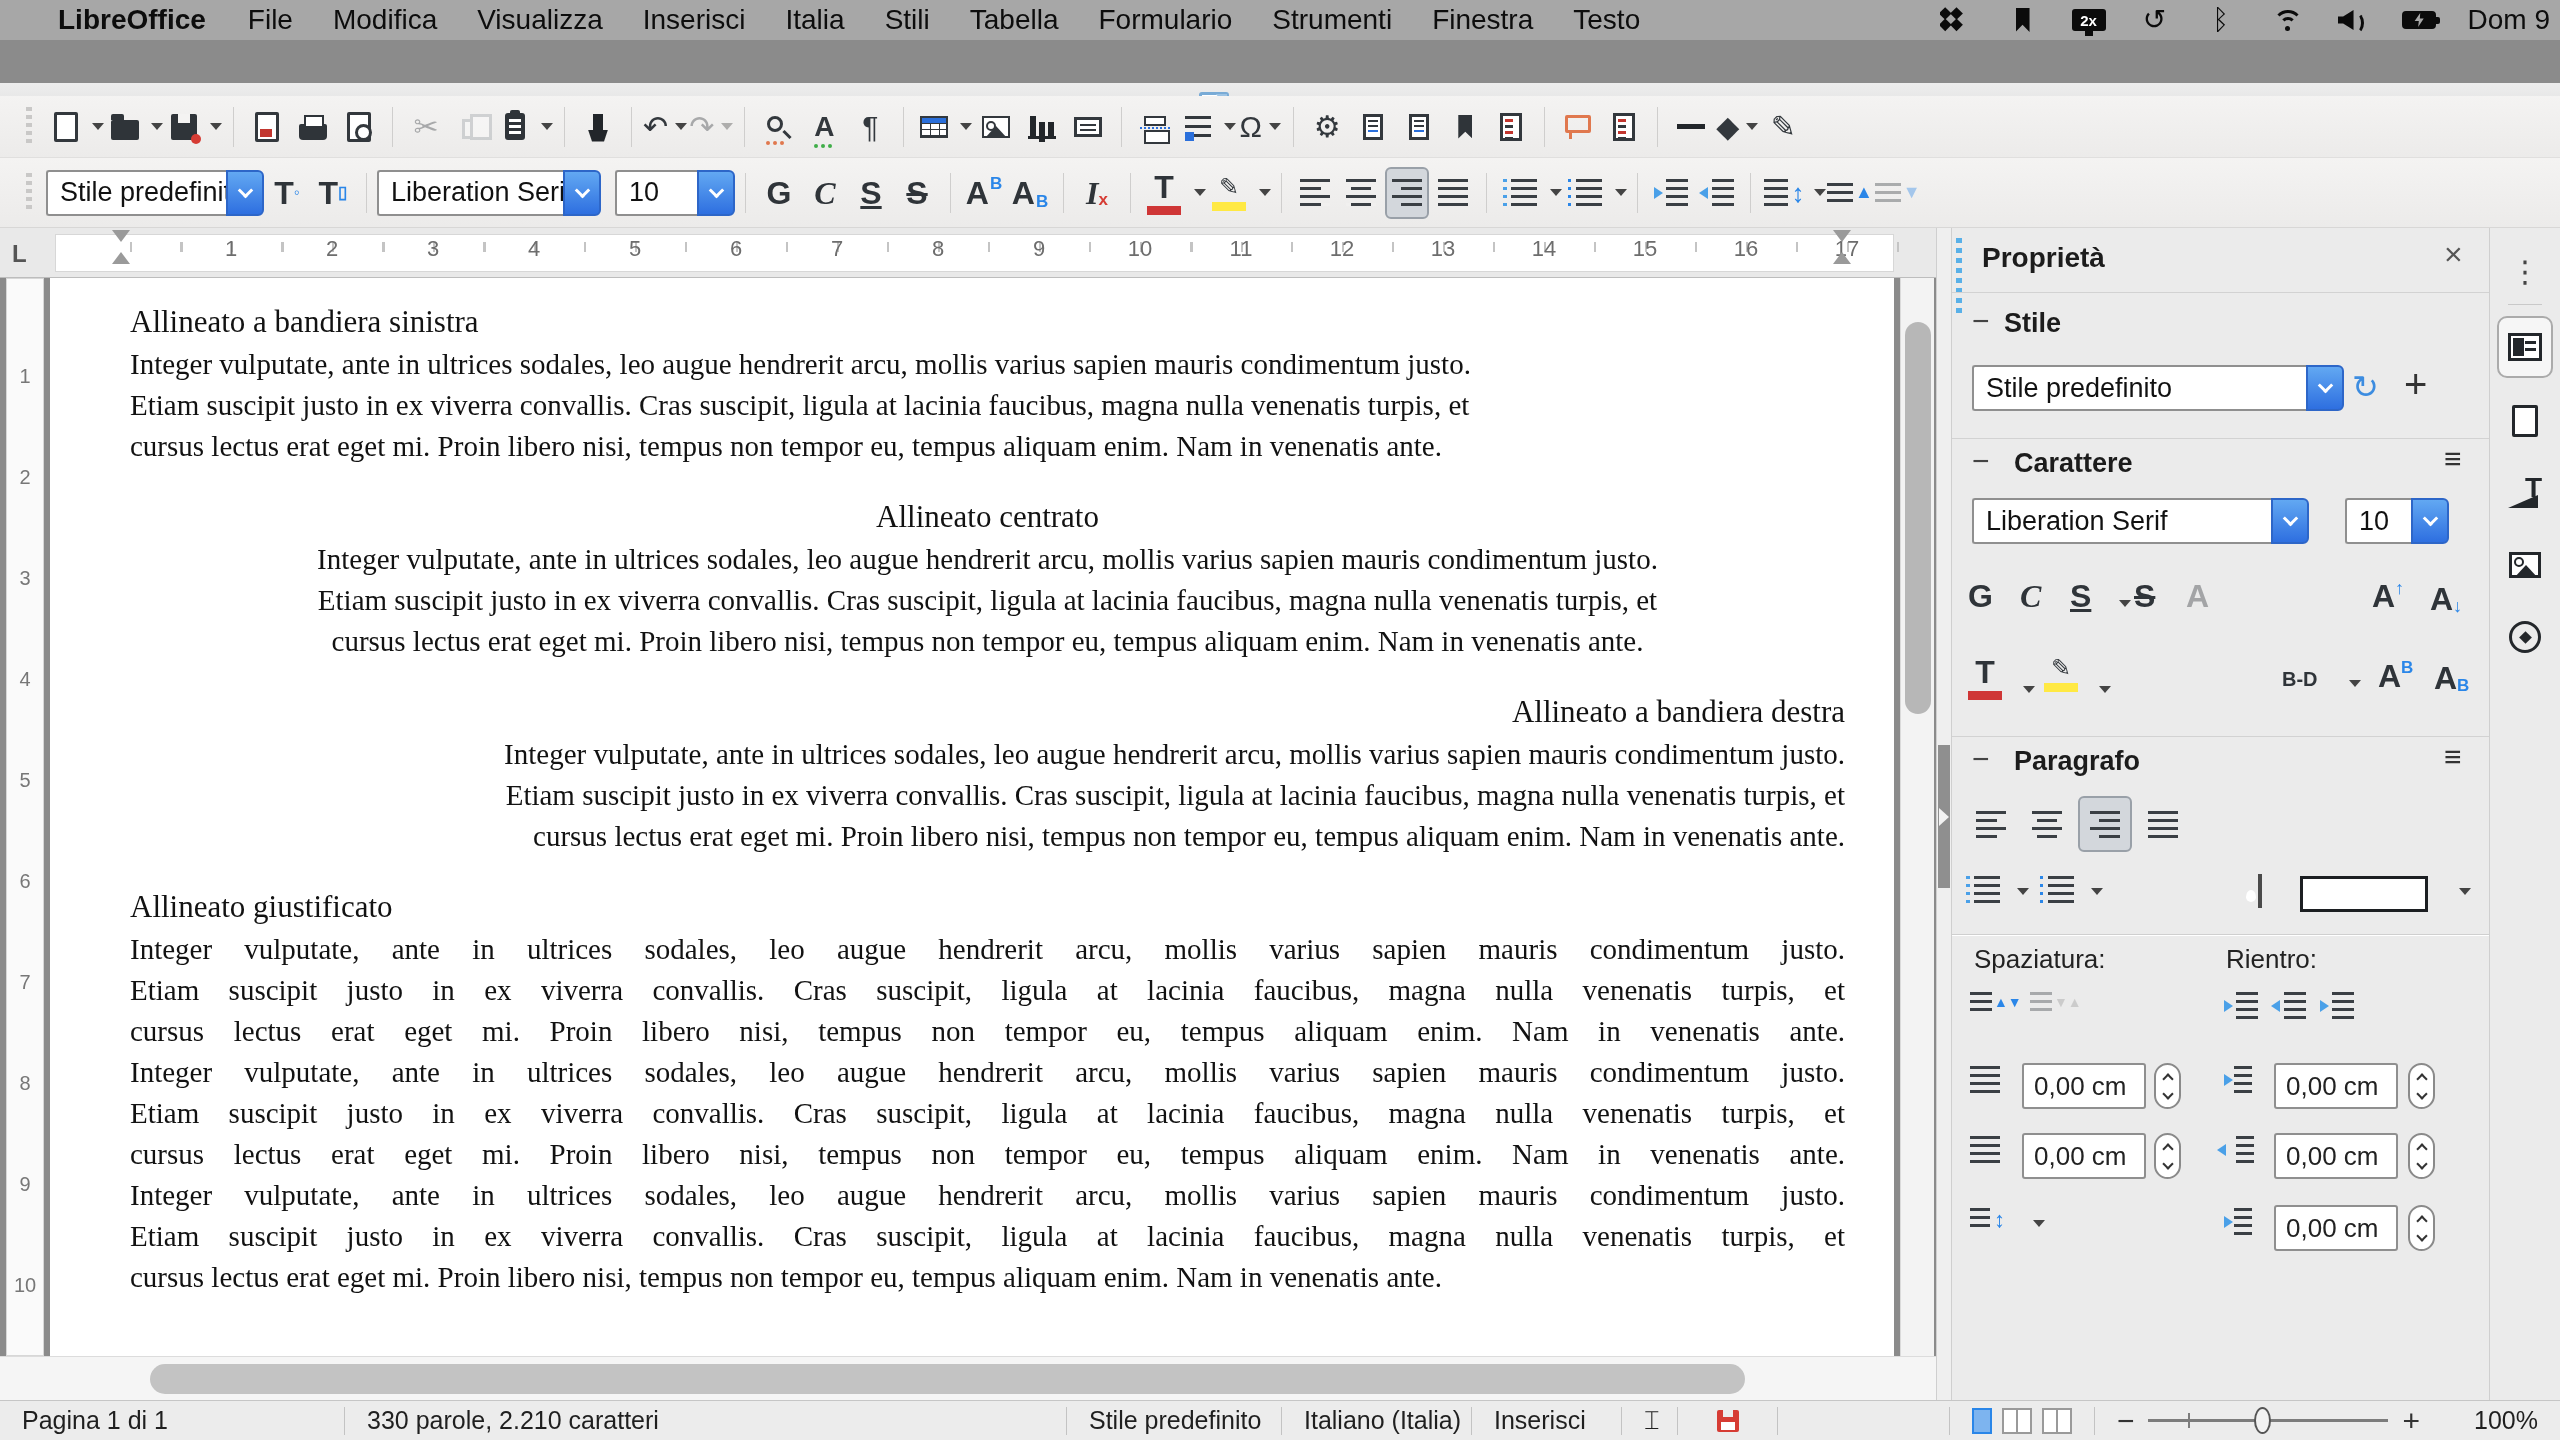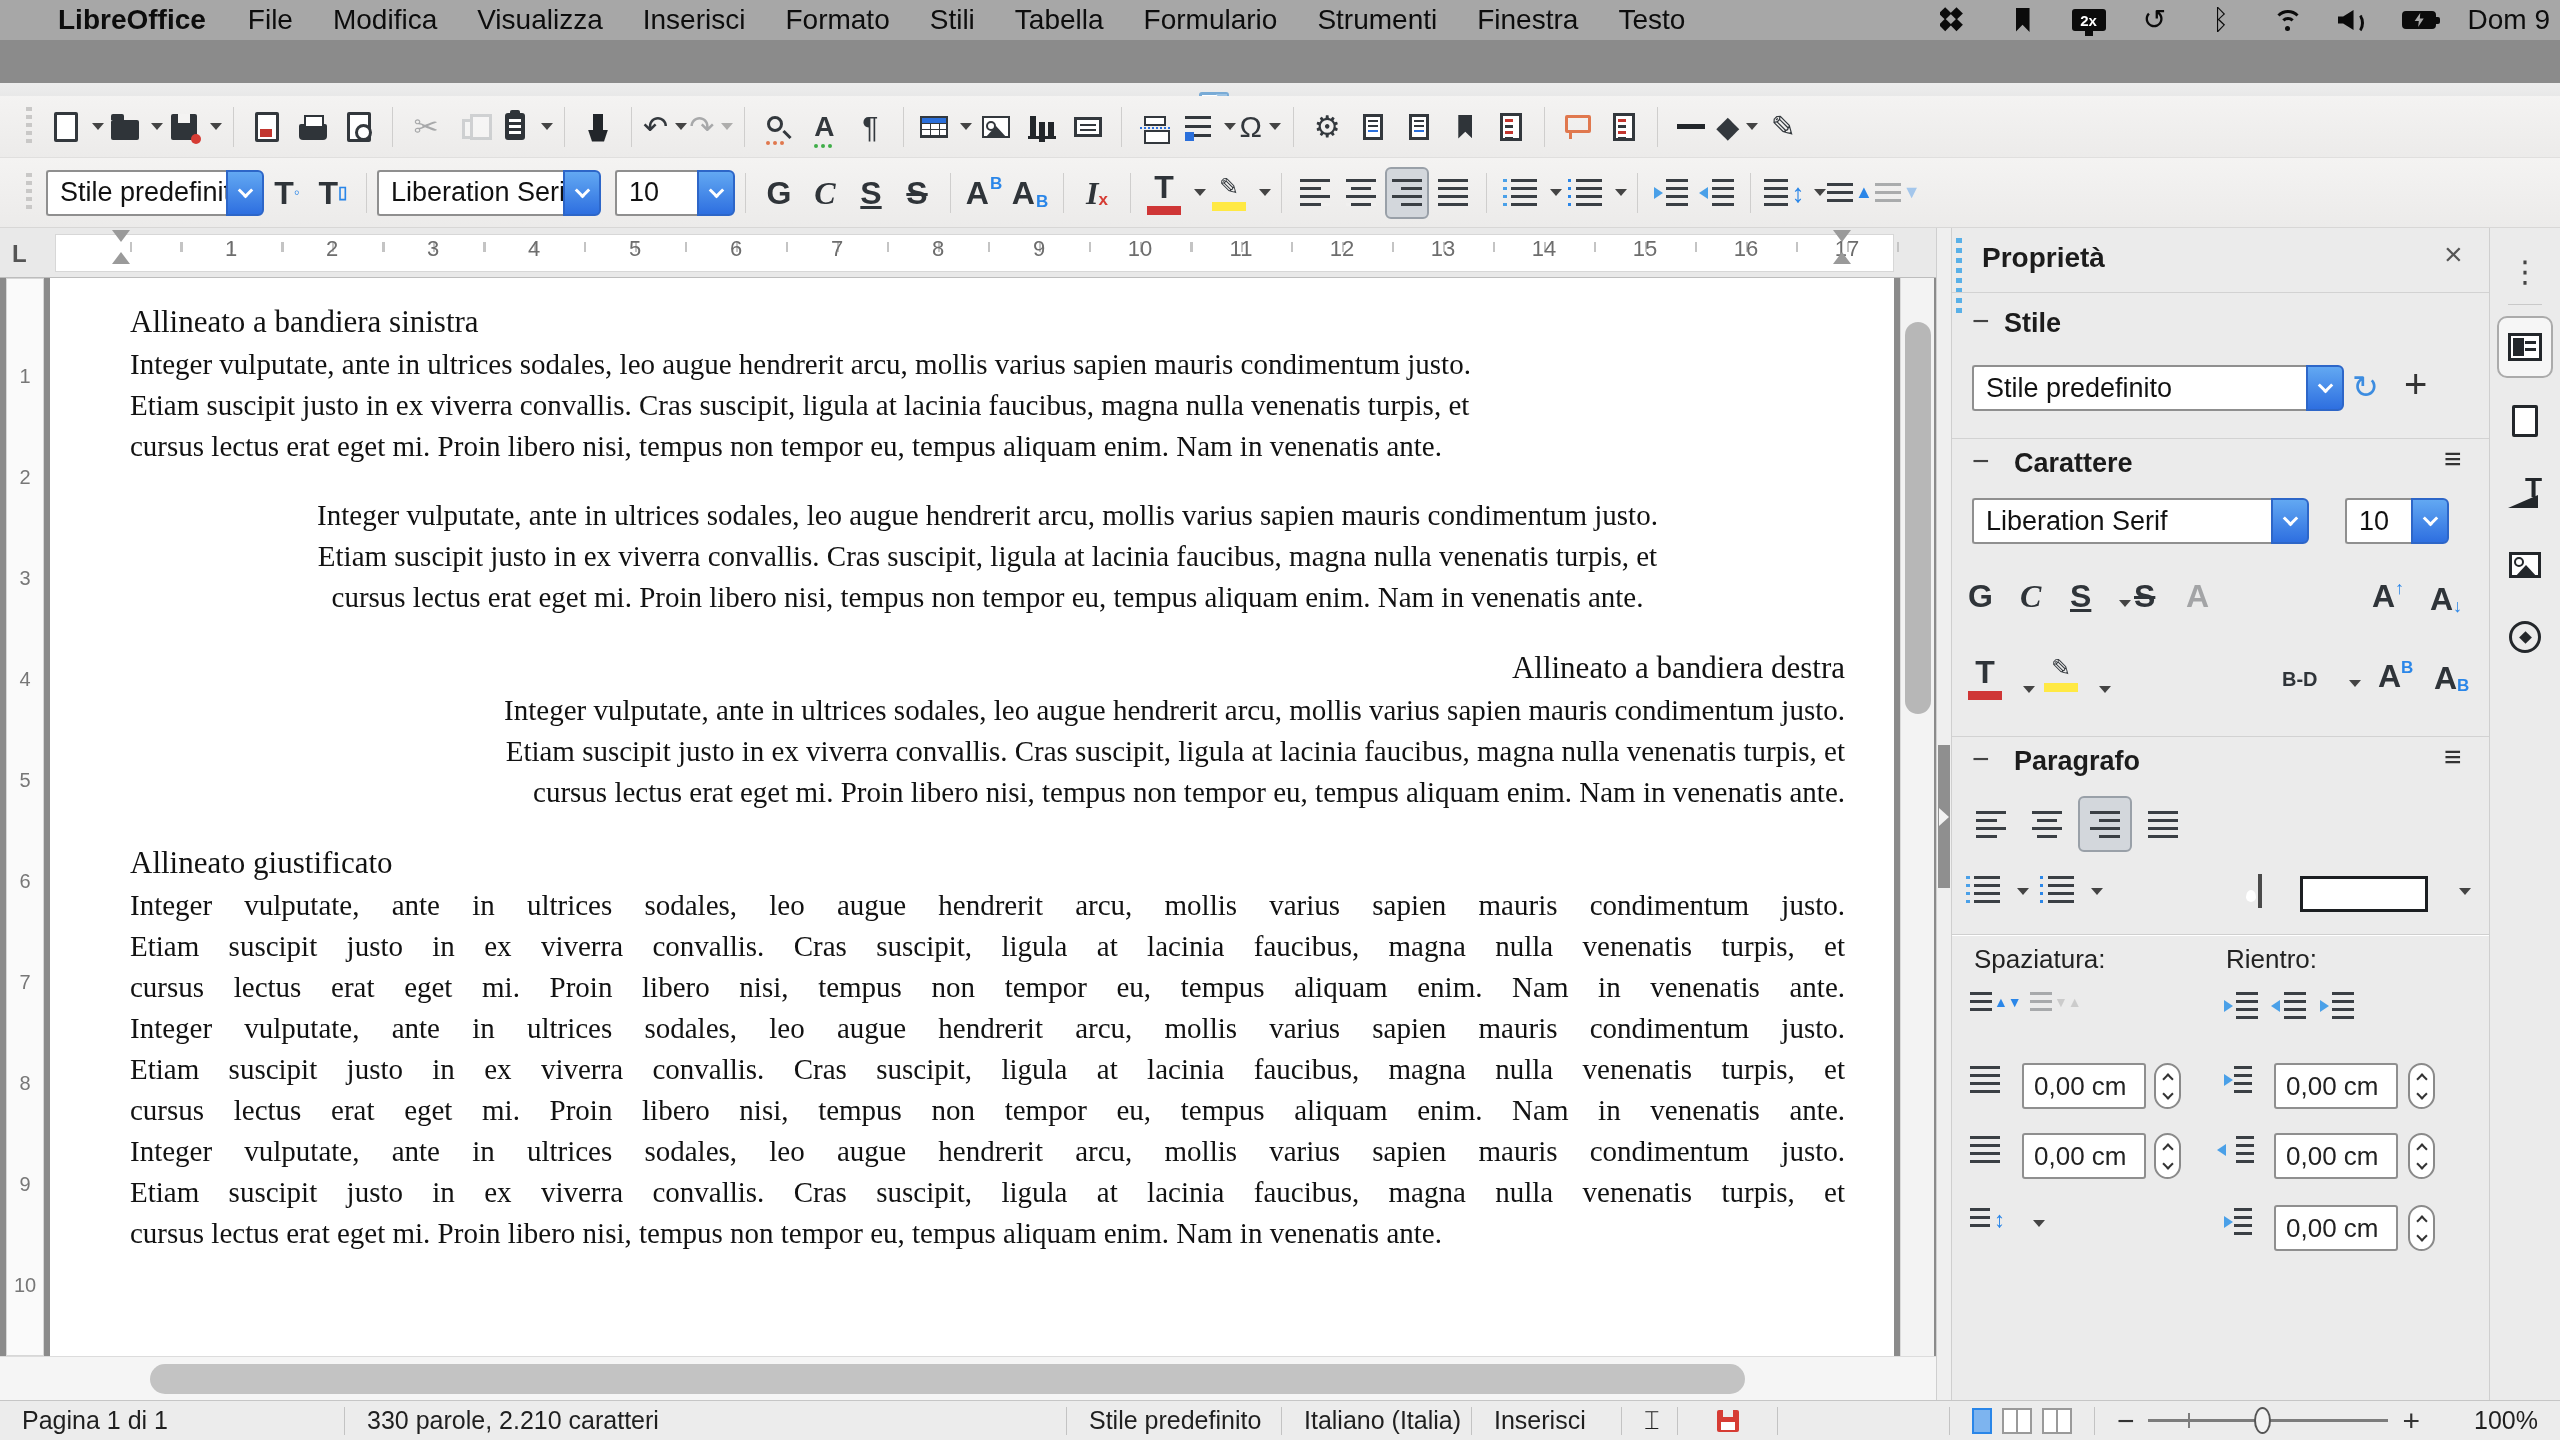--- a/index.html
+++ b/index.html
@@ -263,21 +263,21 @@
 
 <div class="stage">
 
   <div class="menubar">
     <span class="apple"></span>
     <span class="appname">LibreOffice</span>
     <span class="menu-item">File</span>
     <span class="menu-item">Modifica</span>
     <span class="menu-item">Visualizza</span>
     <span class="menu-item">Inserisci</span>
-    <span class="menu-item">Formato</span>
+    <span class="menu-item">Italia</span>
     <span class="menu-item">Stili</span>
     <span class="menu-item">Tabella</span>
     <span class="menu-item">Formulario</span>
     <span class="menu-item">Strumenti</span>
     <span class="menu-item">Finestra</span>
     <span class="menu-item">Testo</span>
     <span class="mb-status">
       <span class="mi">
           <span class="m-tre"></span>
         </span>
@@ -649,20 +649,21 @@
         </div>
 
         <div class="page">
           <div class="dsec">
             <div class="dh">Allineato a bandiera sinistra</div>
             <div class="dl">Integer vulputate, ante in ultrices sodales, leo augue hendrerit arcu, mollis varius sapien mauris condimentum justo.</div>
             <div class="dl">Etiam suscipit justo in ex viverra convallis. Cras suscipit, ligula at lacinia faucibus, magna nulla venenatis turpis, et</div>
             <div class="dl">cursus lectus erat eget mi. Proin libero nisi, tempus non tempor eu, tempus aliquam enim. Nam in venenatis ante.</div>
           </div>
           <div class="dsec">
+            <div class="dh c">Allineato centrato</div>
             <div class="dl c">Integer vulputate, ante in ultrices sodales, leo augue hendrerit arcu, mollis varius sapien mauris condimentum justo.</div>
             <div class="dl c">Etiam suscipit justo in ex viverra convallis. Cras suscipit, ligula at lacinia faucibus, magna nulla venenatis turpis, et</div>
             <div class="dl c">cursus lectus erat eget mi. Proin libero nisi, tempus non tempor eu, tempus aliquam enim. Nam in venenatis ante.</div>
           </div>
           <div class="dsec">
             <div class="dh r">Allineato a bandiera destra</div>
             <div class="dl r">Integer vulputate, ante in ultrices sodales, leo augue hendrerit arcu, mollis varius sapien mauris condimentum justo.</div>
             <div class="dl r">Etiam suscipit justo in ex viverra convallis. Cras suscipit, ligula at lacinia faucibus, magna nulla venenatis turpis, et</div>
             <div class="dl r">cursus lectus erat eget mi. Proin libero nisi, tempus non tempor eu, tempus aliquam enim. Nam in venenatis ante.</div>
           </div>

